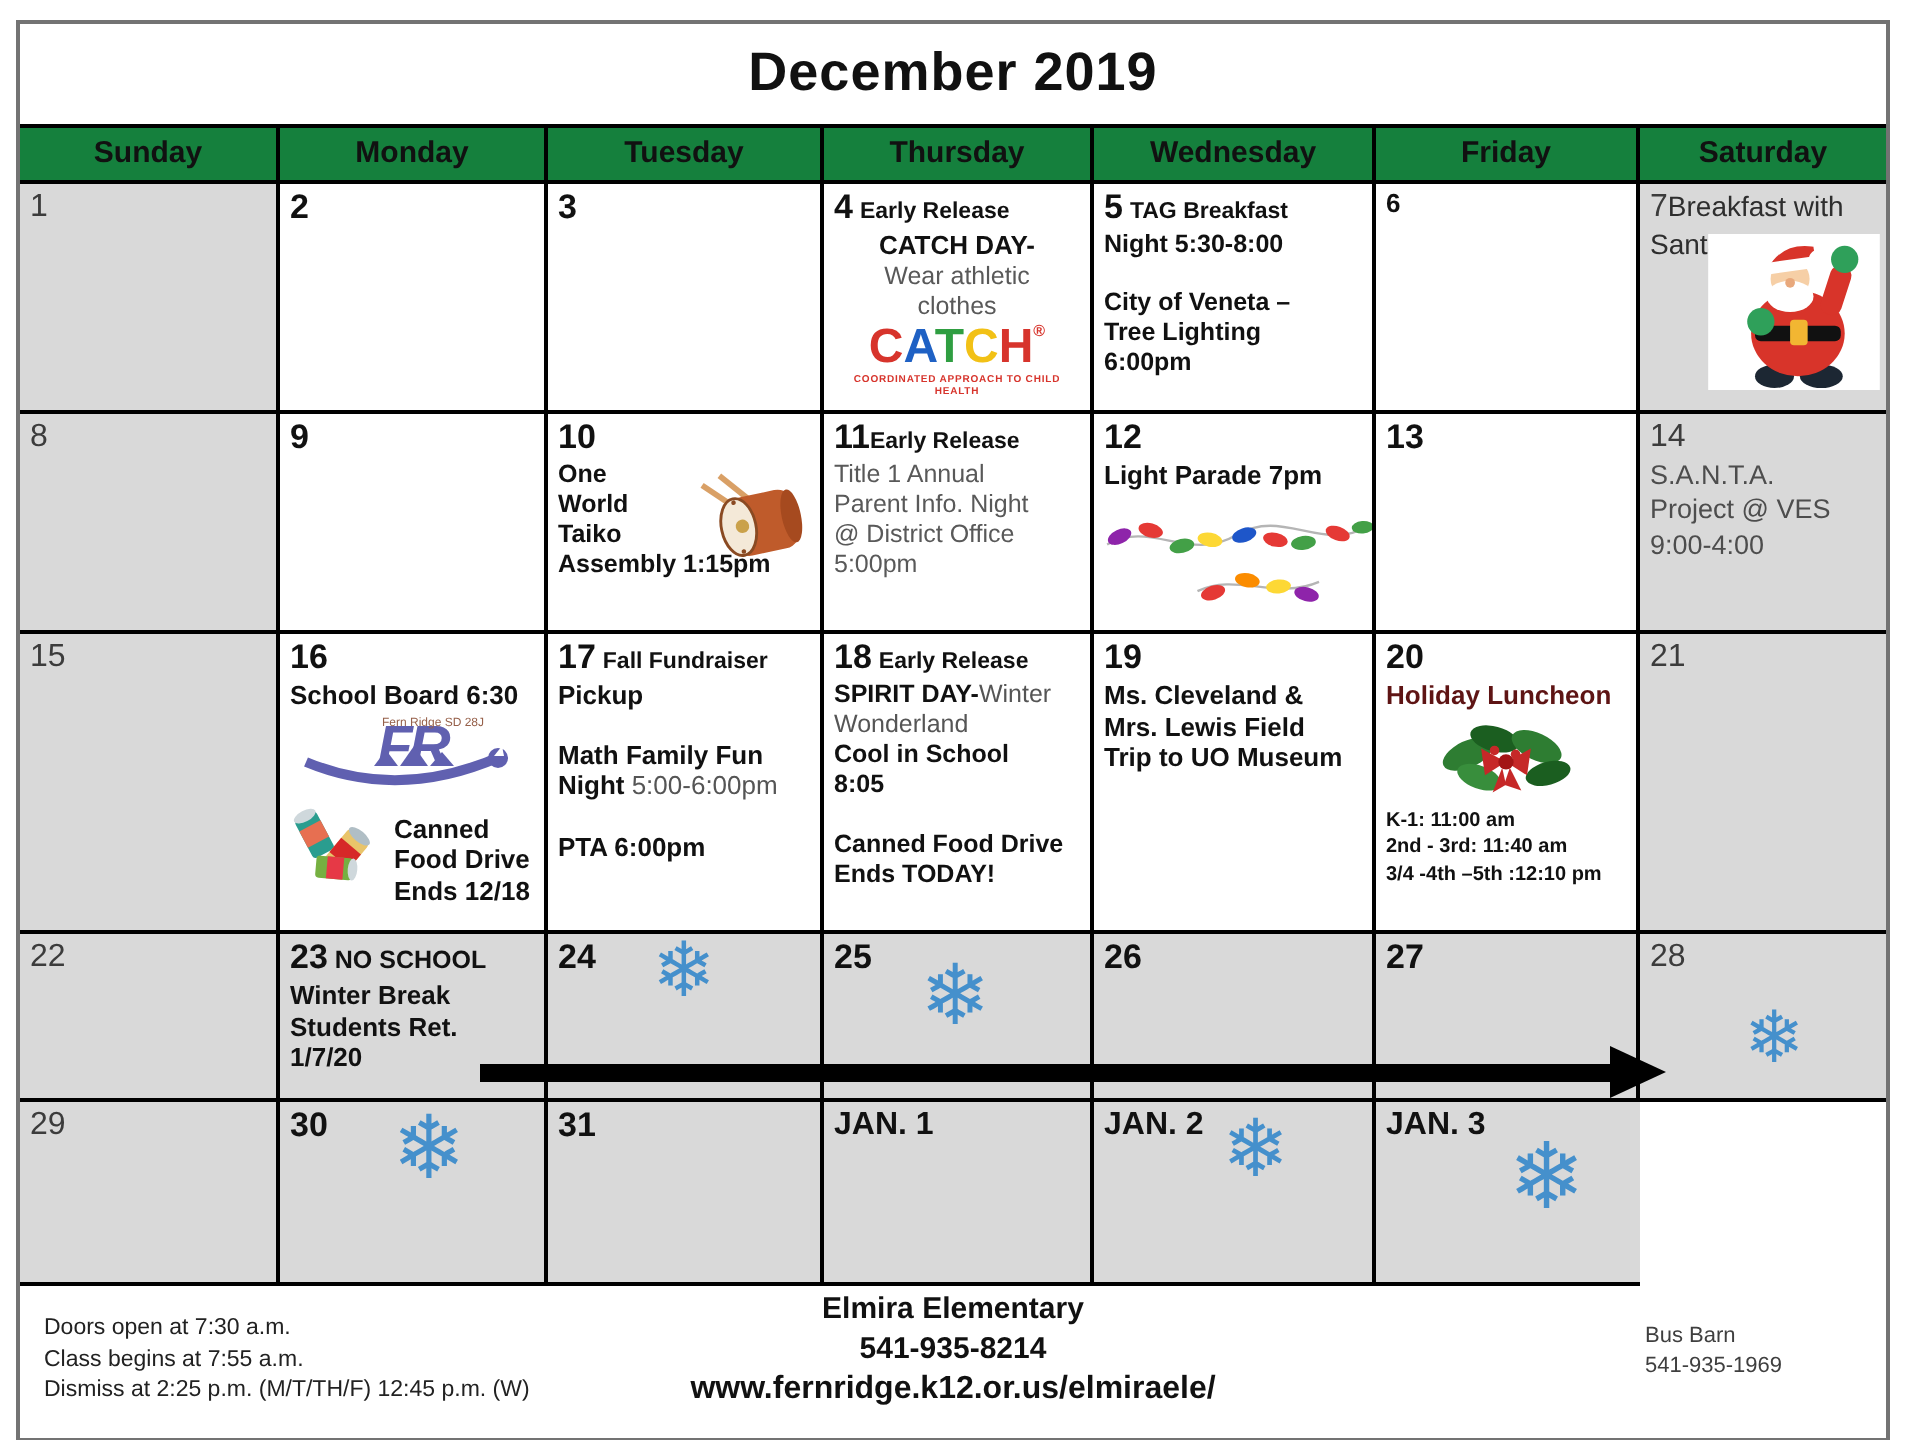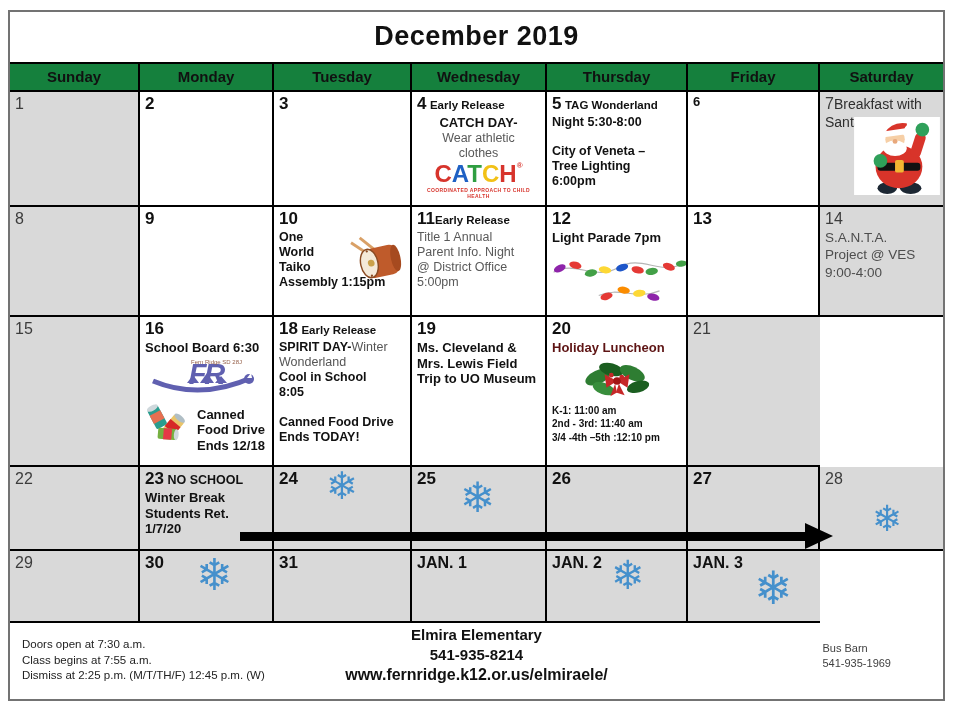--- a/index.html
+++ b/index.html
@@ -8,21 +8,21 @@
   .title{height:52px;line-height:48px;text-align:center;font-size:27px;font-weight:bold;
     border-bottom:2px solid #000;box-sizing:border-box;letter-spacing:.5px;}
   .grid-row{display:grid;grid-template-columns:130px 134px 138px 135px 141px 132px 123px;}
   .hcell{height:28px;box-sizing:border-box;background:#15803d;border-right:2px solid #000;border-bottom:2px solid #000;
     font-weight:bold;font-size:15px;text-align:center;line-height:25px;}
   .hcell:last-child{border-right:none;}
   .cell{position:relative;box-sizing:border-box;border-right:2px solid #000;border-bottom:2px solid #000;
     padding:2px 5px;font-size:12.5px;line-height:1.22;background:#fff;}
   .cell:last-child{border-right:none;}
   .w1 .cell{height:115px;} .w2 .cell{height:110px;} .w3 .cell{height:150px;}
-  .w4 .cell{height:84px;} .w5 .cell{height:72px;}
+  .w4 .cell{height:84px;} .w5 .cell{height:92px;}
   .gray, .w4 .cell, .w5 .cell{background:#d9d9d9;}
   .n{font-weight:bold;font-size:17px;}
   .n-sm{font-weight:bold;font-size:13px;}
   .nr{font-weight:normal;font-size:16px;color:#3c3c3c;}
   .nj{font-weight:bold;font-size:16px;}
   .njr{font-weight:normal;font-size:15px;color:#4a4a4a;}
   .tag{font-weight:bold;font-size:11.5px;}
   .ev{font-weight:bold;font-size:12.5px;}
   .ev13{font-weight:bold;font-size:13px;}
   .reg{font-weight:normal;color:#555;} .gap14{height:14px;}
@@ -65,22 +65,22 @@
 </head>
 <body>
 
 <div class="calendar">
   <div class="title">December 2019</div>
 
   <div class="grid-row">
     <div class="hcell">Sunday</div>
     <div class="hcell">Monday</div>
     <div class="hcell">Tuesday</div>
+    <div class="hcell">Thursday</div>
     <div class="hcell">Wednesday</div>
-    <div class="hcell">Thursday</div>
     <div class="hcell">Friday</div>
     <div class="hcell">Saturday</div>
   </div>
 
   <div class="grid-row w1">
     <div class="cell gray">
       <span class="nr">1</span>
     </div>
     <div class="cell">
       <span class="n">2</span>
@@ -92,21 +92,21 @@
       <div><span class="n">4</span> <span class="tag">Early Release</span></div>
       <div class="ev13 ctr">CATCH DAY-</div>
       <div class="graytxt ctr">Wear athletic</div>
       <div class="graytxt ctr">clothes</div>
       <div>
         <div class="catch-word"><span class="cl1">C</span><span class="cl2">A</span><span class="cl3">T</span><span class="cl4">C</span><span class="cl1">H</span><span class="creg">®</span></div>
         <div class="catch-tag">COORDINATED APPROACH TO CHILD HEALTH</div>
       </div>
     </div>
     <div class="cell">
-      <div><span class="n">5</span> <span class="tag">TAG Wonderland</span></div>
+      <div><span class="n">5</span> <span class="tag">TAG Breakfast</span></div>
       <div class="ev">Night 5:30-8:00</div>
       <div class="gap14"></div>
       <div class="ev">City of Veneta –</div>
       <div class="ev">Tree Lighting</div>
       <div class="ev">6:00pm</div>
     </div>
     <div class="cell">
       <span class="n-sm">6</span>
     </div>
     <div class="cell gray">
@@ -235,20 +235,29 @@
           </g>
         </svg>
         <div class="canstext">
           <div>Canned</div>
           <div>Food Drive</div>
           <div>Ends 12/18</div>
         </div>
       </div>
     </div>
     <div class="cell">
+      <div><span class="n">17</span> <span class="tag">Fall Fundraiser</span></div>
+      <div class="ev13">Pickup</div>
+      <div class="gap14"></div>
+      <div class="ev13">Math Family Fun</div>
+      <div><span class="ev13">Night</span><span class="reg" style="font-size:13px;"> 5:00-6:00pm</span></div>
+      <div class="gap14"></div>
+      <div class="ev13">PTA 6:00pm</div>
+    </div>
+    <div class="cell">
       <div><span class="n">18</span> <span class="tag">Early Release</span></div>
       <div><span class="ev">SPIRIT DAY-</span><span class="reg">Winter</span></div>
       <div class="reg">Wonderland</div>
       <div class="ev">Cool in School</div>
       <div class="ev">8:05</div>
       <div class="gap14"></div>
       <div class="ev">Canned Food Drive</div>
       <div class="ev">Ends TODAY!</div>
     </div>
     <div class="cell">

